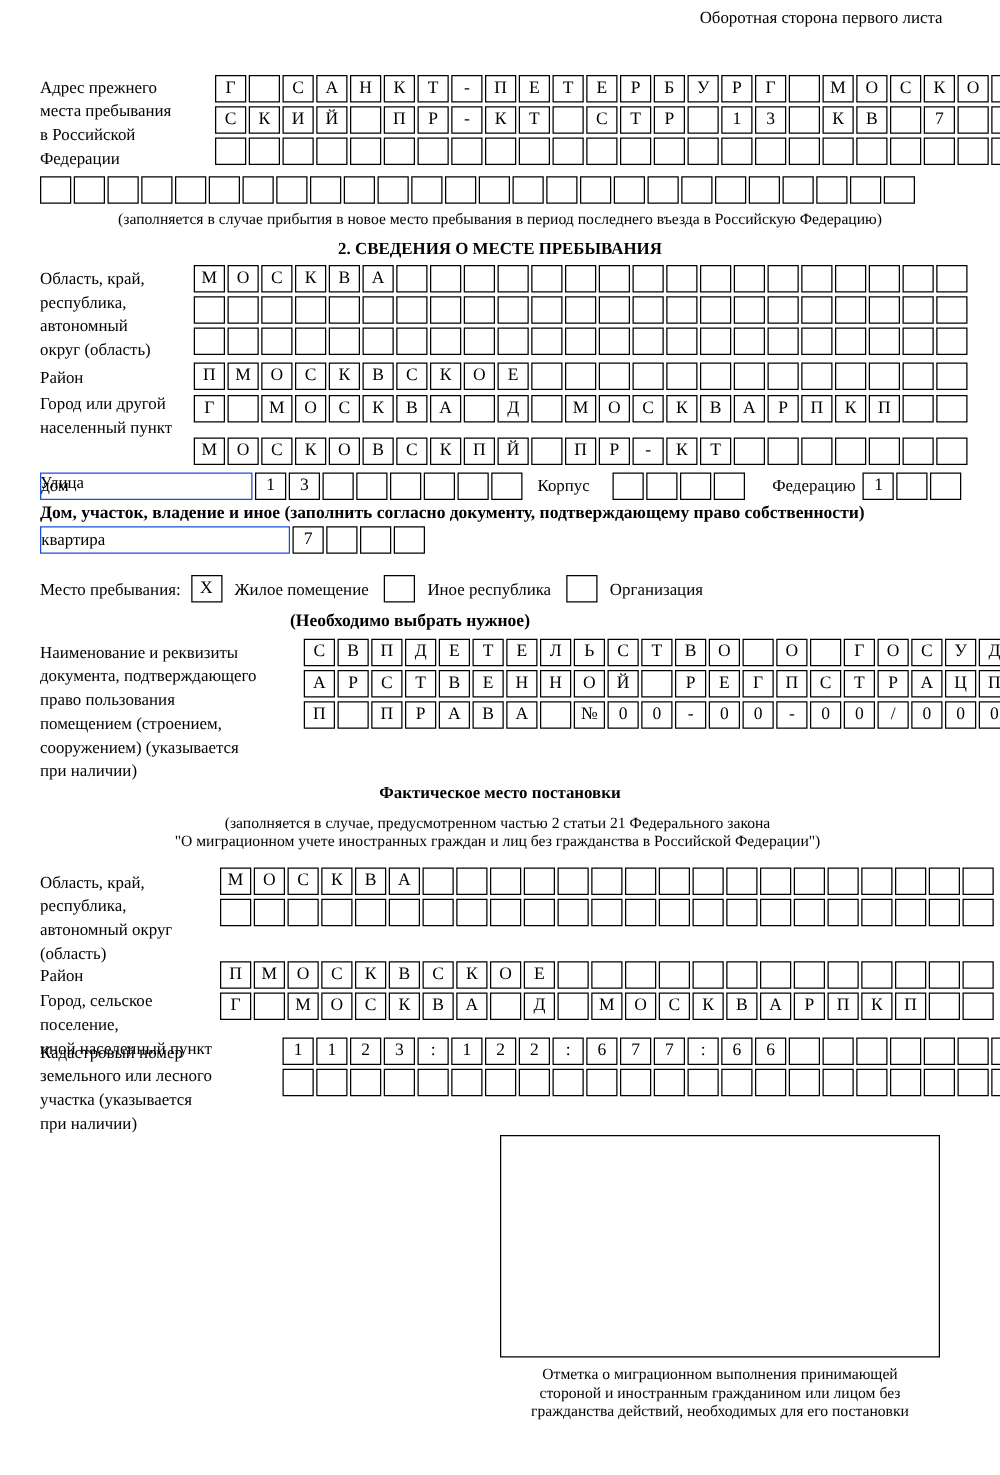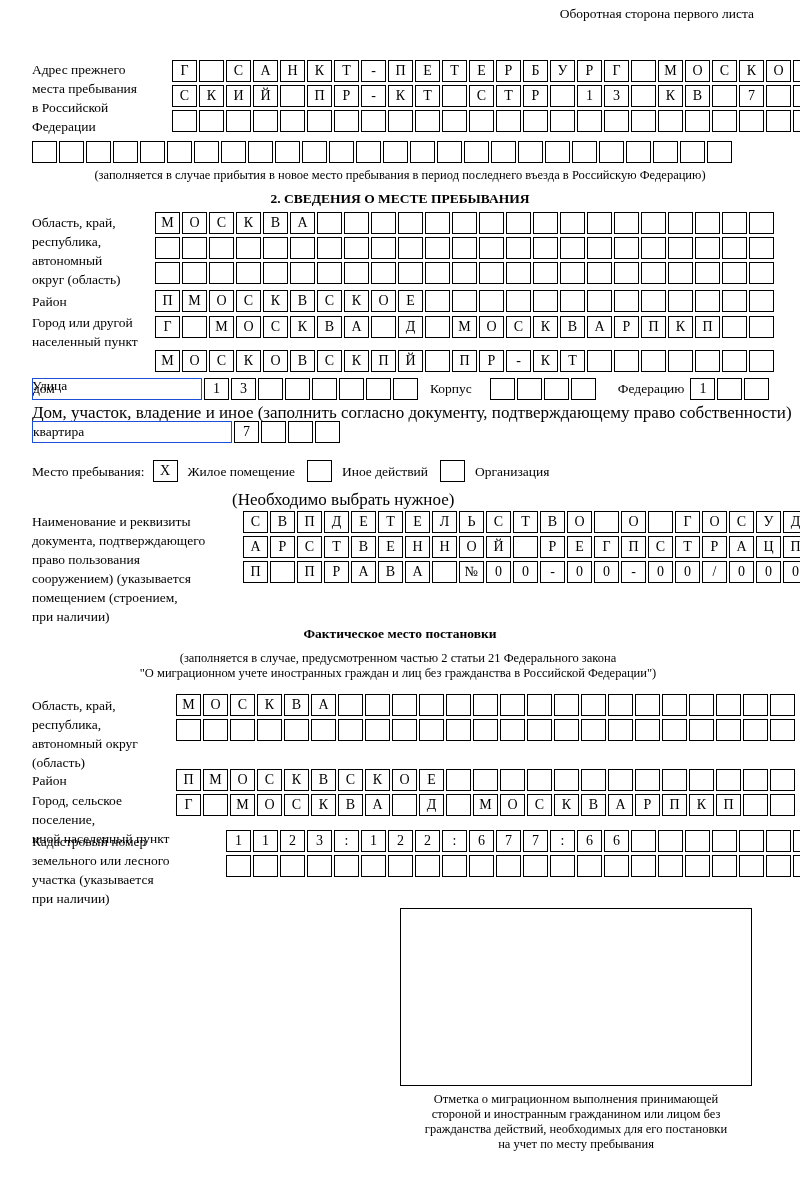--- a/index.html
+++ b/index.html
@@ -44,21 +44,22 @@
     font-size: 14px;
     line-height: 20px;
     text-align: center;
     font-family: "Liberation Serif", serif;
   }
   .label {
     font-size: 13.5px;
     line-height: 19px;
   }
   .small {
-    font-size: 17px;
+    font-size: 14px;
+    font-weight: bold;
   }
   .note {
     font-size: 12.5px;
     text-align: center;
   }
   .section-title {
     font-weight: bold;
     font-size: 13.5px;
     text-align: center;
   }
@@ -434,35 +435,35 @@
         </div>
     </div>
   </div>
 
   <div class="abs" style="left:32px; top:460px;">
     <div class="row" style="align-items:center;">
       <div class="label" style="margin-right:8px;">Место пребывания:</div>
       <div class="cell">X</div>
       <div class="label" style="margin:0 12px 0 8px;">Жилое помещение</div>
       <div class="cell"></div>
-      <div class="label" style="margin:0 12px 0 8px;">Иное действий</div>
+      <div class="label" style="margin:0 12px 0 8px;">Иное республика</div>
       <div class="cell"></div>
       <div class="label" style="margin:0 0 0 8px;">Организация</div>
     </div>
   </div>
   <div class="abs" style="left:232px; top:490px;">
     <div class="small">(Необходимо выбрать нужное)</div>
   </div>
 
   <div class="abs" style="left:32px; top:512px; width:210px;">
     <div class="label">Наименование и реквизиты</div>
     <div class="label">документа, подтверждающего</div>
     <div class="label">право пользования</div>
+    <div class="label">помещением (строением,</div>
     <div class="label">сооружением) (указывается</div>
-    <div class="label">помещением (строением,</div>
     <div class="label">при наличии)</div>
   </div>
   <div class="abs" style="left:243px; top:511px;">
     <div class="boxes" id="s2-doc0" style="margin-bottom:3px;">
         <div class="cell">С</div>
         <div class="cell">В</div>
         <div class="cell">П</div>
         <div class="cell">Д</div>
         <div class="cell">Е</div>
         <div class="cell">Т</div>
@@ -715,16 +716,15 @@
         <div class="cell"></div>
         <div class="cell"></div>
       </div>
   </div>
 
   <div class="abs bigbox" style="left:400px; top:908px; width:352px; height:178px;"></div>
   <div class="abs" style="left:390px; top:1092px; width:372px;">
     <div class="note">Отметка о миграционном выполнения принимающей</div>
     <div class="note">стороной и иностранным гражданином или лицом без</div>
     <div class="note">гражданства действий, необходимых для его постановки</div>
-    <div class="note">на учет по месту пребывания</div>
   </div>
 
 </div>
 
 </body></html>

